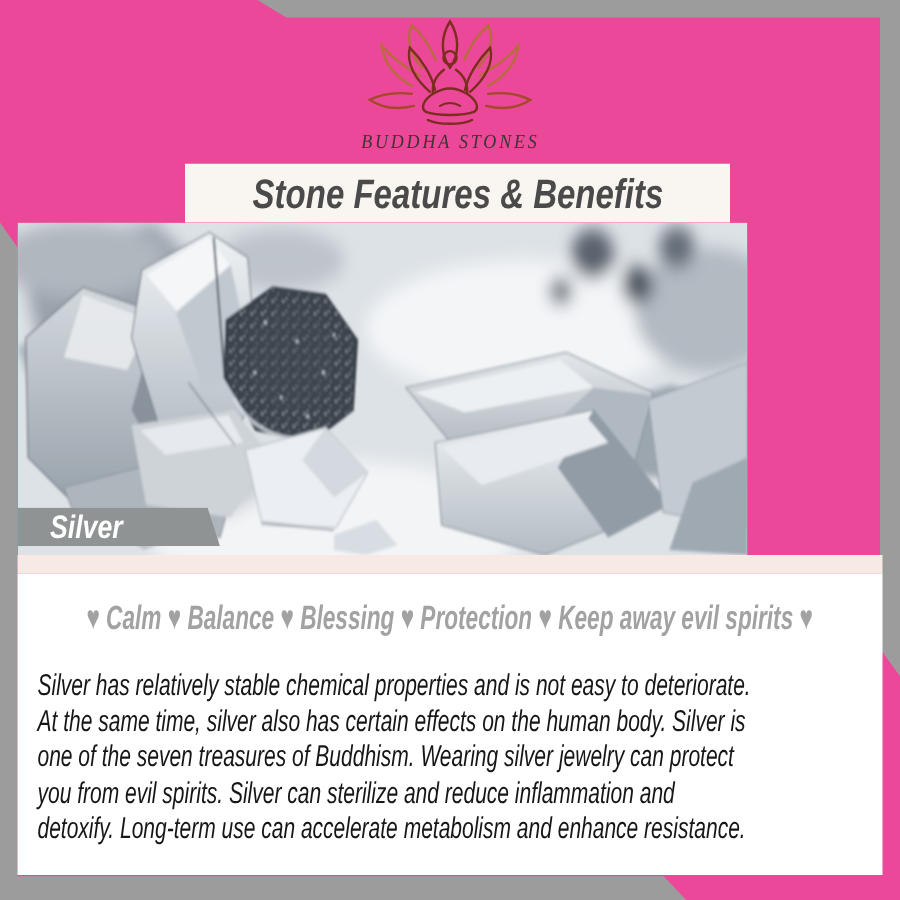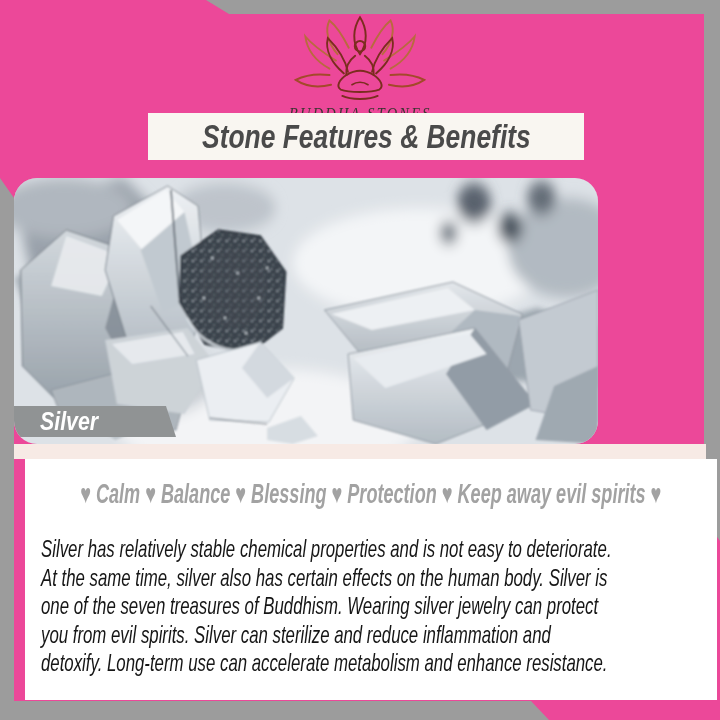--- a/index.html
+++ b/index.html
@@ -8,39 +8,39 @@
   .frame-svg{position:absolute;left:0;top:0;width:720px;height:720px;}
 
   
   .brand{position:absolute;left:0;top:14px;width:720px;text-align:center;}
   .logo-svg{display:block;margin:0 auto;width:196px;height:90px;}
   .brand-name{display:inline-block;margin-top:1px;font-family:"Liberation Serif",serif;
               font-size:16px;letter-spacing:2.5px;color:#3a3531;white-space:nowrap;
               transform:scaleX(.9);}
 
   
-  .title-banner{position:absolute;left:148px;top:113px;width:436px;height:47px;
+  .title-banner{position:absolute;left:148px;top:131px;width:436px;height:47px;
                 background:#f9f6f1;display:flex;align-items:center;justify-content:center;text-align:center;}
   .title-text{display:inline-block;font-weight:bold;font-size:33px;color:#4a4a4a;
               white-space:nowrap;transform:scaleX(.8);}
 
   
-  .photo{position:absolute;left:14px;top:178px;width:584px;height:266px;overflow:hidden;border-radius:23px;}
+  .photo{position:absolute;left:14px;top:178px;width:584px;height:266px;overflow:hidden;}
   .photo-svg{width:100%;height:100%;display:block;}
   .photo-label{position:absolute;left:0;top:228px;width:162px;height:31px;background:#909394;
                clip-path:polygon(0 0,calc(100% - 10px) 0,100% 100%,0 100%);
                display:flex;align-items:center;}
   .photo-label-text{display:inline-block;color:#ffffff;font-weight:bold;font-size:26px;
                     white-space:nowrap;transform:scaleX(.82);transform-origin:left center;
                     margin-left:26px;}
 
   .gap-strip{position:absolute;left:14px;top:444px;width:692px;height:15px;background:#f7eae5;}
 
   
-  .panel{position:absolute;left:14px;top:459px;width:692px;height:241px;background:#ffffff;margin-left:11px;}
+  .panel{position:absolute;left:14px;top:459px;width:692px;height:241px;background:#ffffff;}
   .benefits{position:absolute;left:0;top:20px;width:100%;display:flex;justify-content:center;}
   .benefits-text{display:inline-block;font-weight:bold;font-size:27px;color:#a2a2a2;
                  white-space:nowrap;transform:scaleX(.67);}
   .desc{position:absolute;left:16px;top:76px;width:676px;}
   .desc-line{display:block;font-size:24px;line-height:28.6px;color:#161616;
              white-space:nowrap;transform:scaleX(.70);transform-origin:left center;}
 </style>
 </head>
 <body>
 

